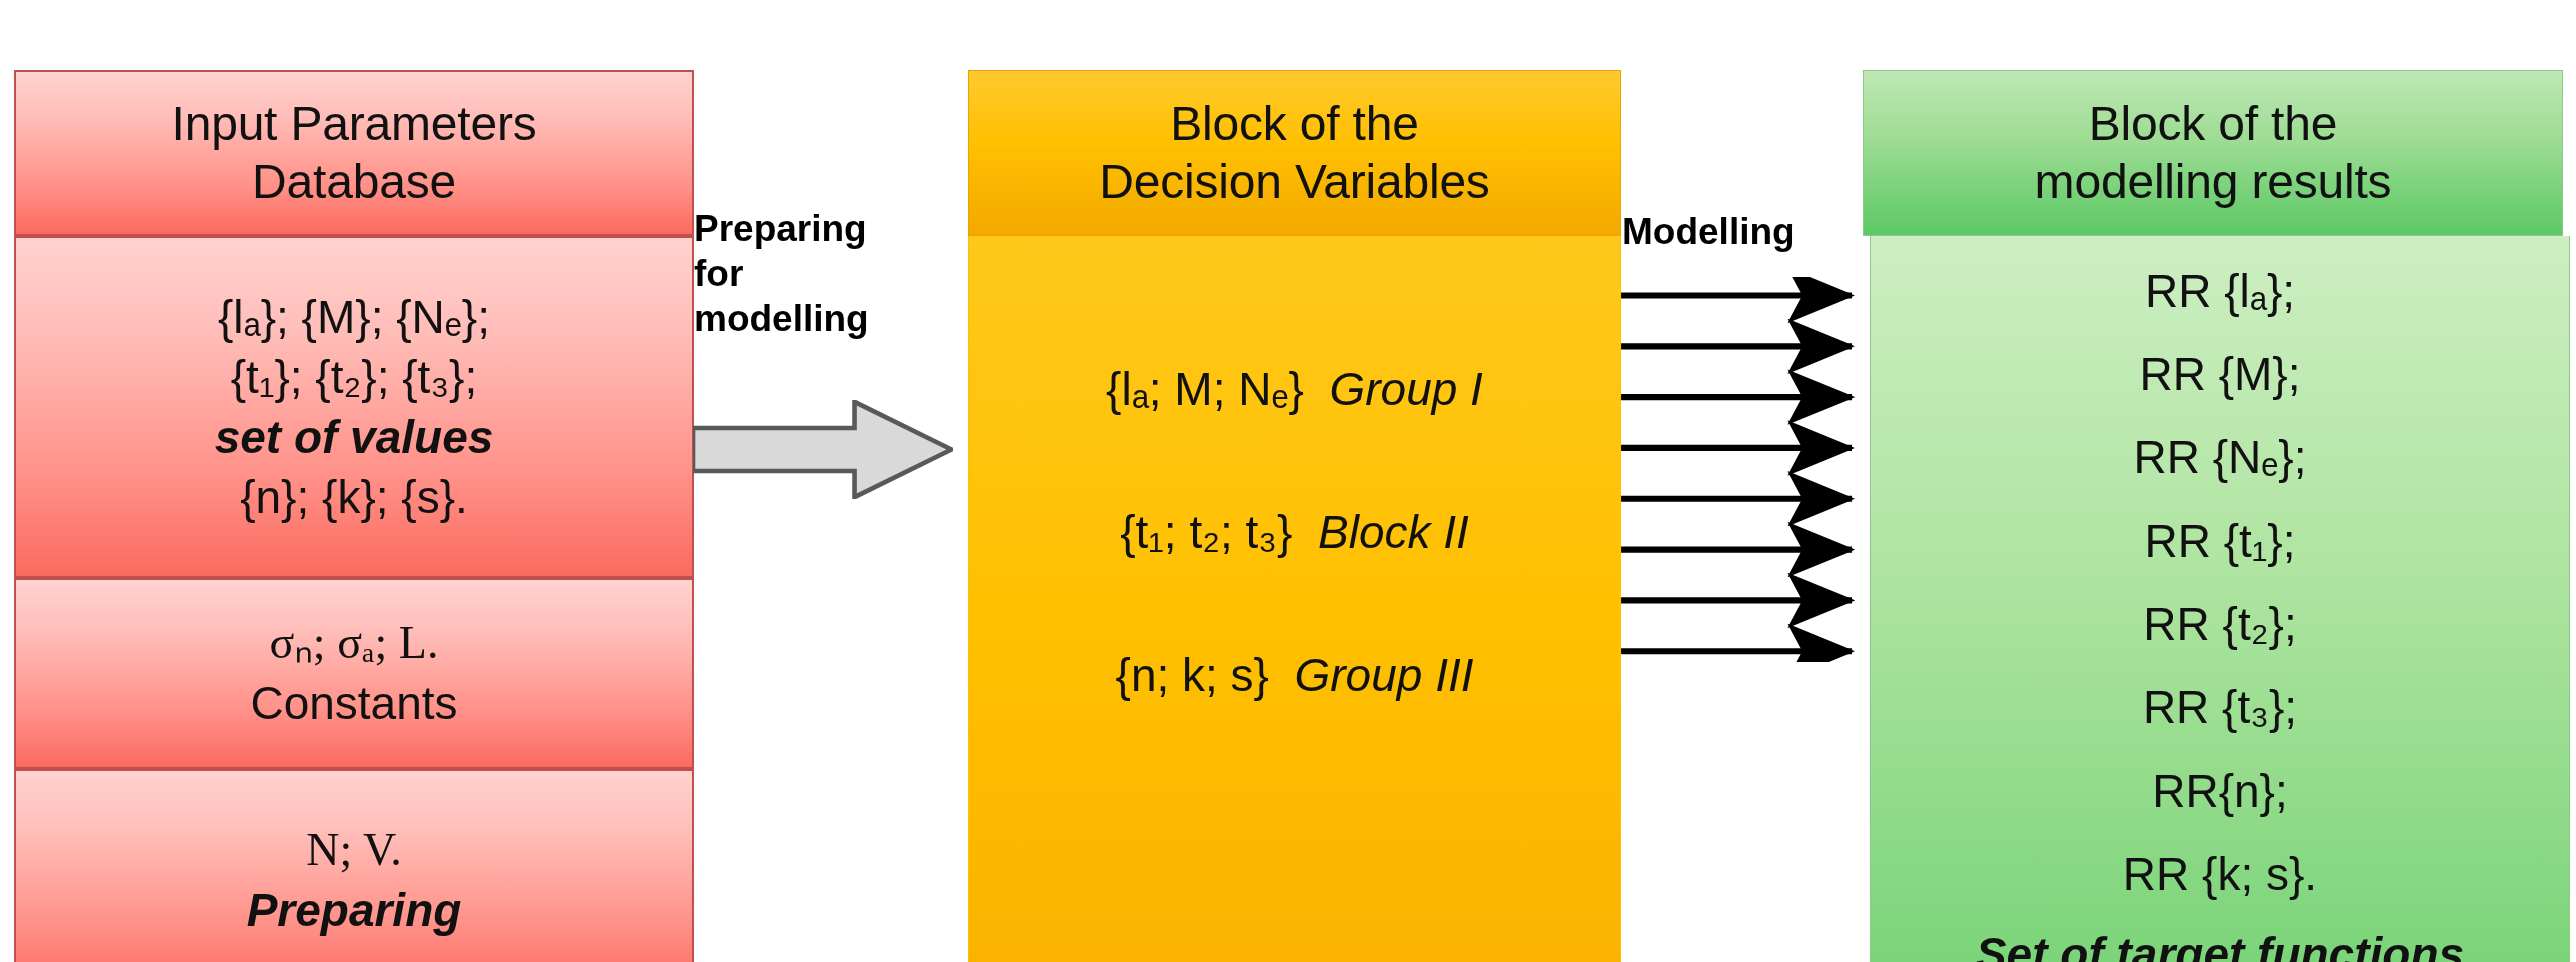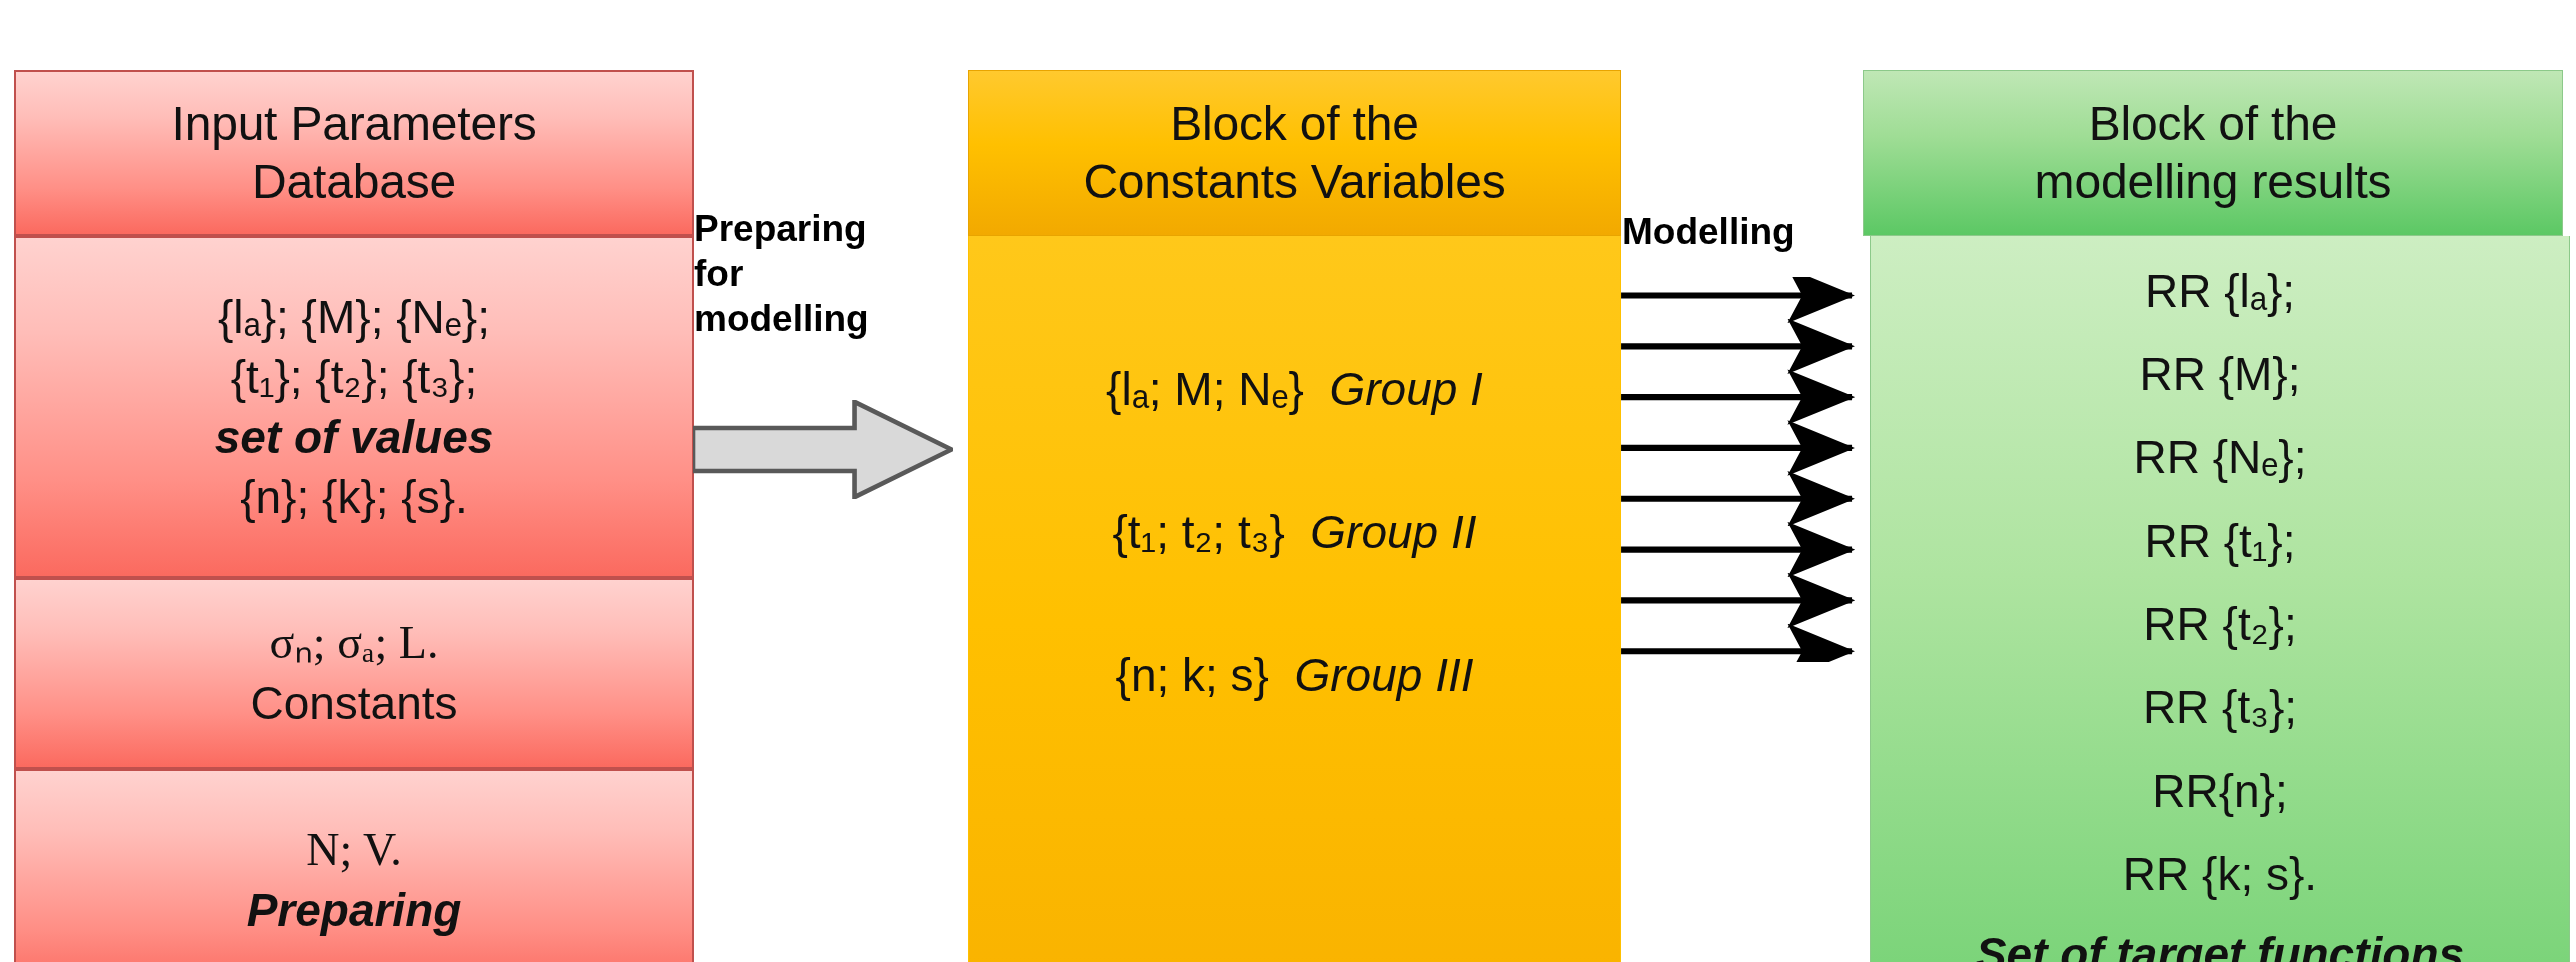--- a/index.html
+++ b/index.html
@@ -100,33 +100,33 @@
   </div>
 
   <svg id="grey-arrow" viewBox="0 0 338 128">
     <polygon points="0,36 210,36 210,2 336,64 210,126 210,92 0,92" fill="#d9d9d9" stroke="#595959" stroke-width="6" stroke-linejoin="miter"></polygon>
   </svg>
 
   <div class="panel" id="orange-panel">
 
     <div class="cell" id="or-head">
       <div class="head-line">Block of the</div>
-      <div class="head-line">Constants Variables</div>
+      <div class="head-line">Decision Variables</div>
     </div>
 
     <div class="cell" id="or-body">
       <div style="height:123px"></div>
       <div class="body-line">
         <span>{lₐ; M; Nₑ}&nbsp;</span>
         <span class="ital" style="font-weight:normal">Group I</span>
       </div>
       <div style="height:83px"></div>
       <div class="body-line">
         <span>{t₁; t₂; t₃}&nbsp;</span>
-        <span class="ital" style="font-weight:normal">Group II</span>
+        <span class="ital" style="font-weight:normal">Block II</span>
       </div>
       <div style="height:83px"></div>
       <div class="body-line">
         <span>{n; k; s}&nbsp;</span>
         <span class="ital" style="font-weight:normal">Group III</span>
       </div>
     </div>
   </div>
 
   <div class="conn-label" id="model-label">Modelling</div>

